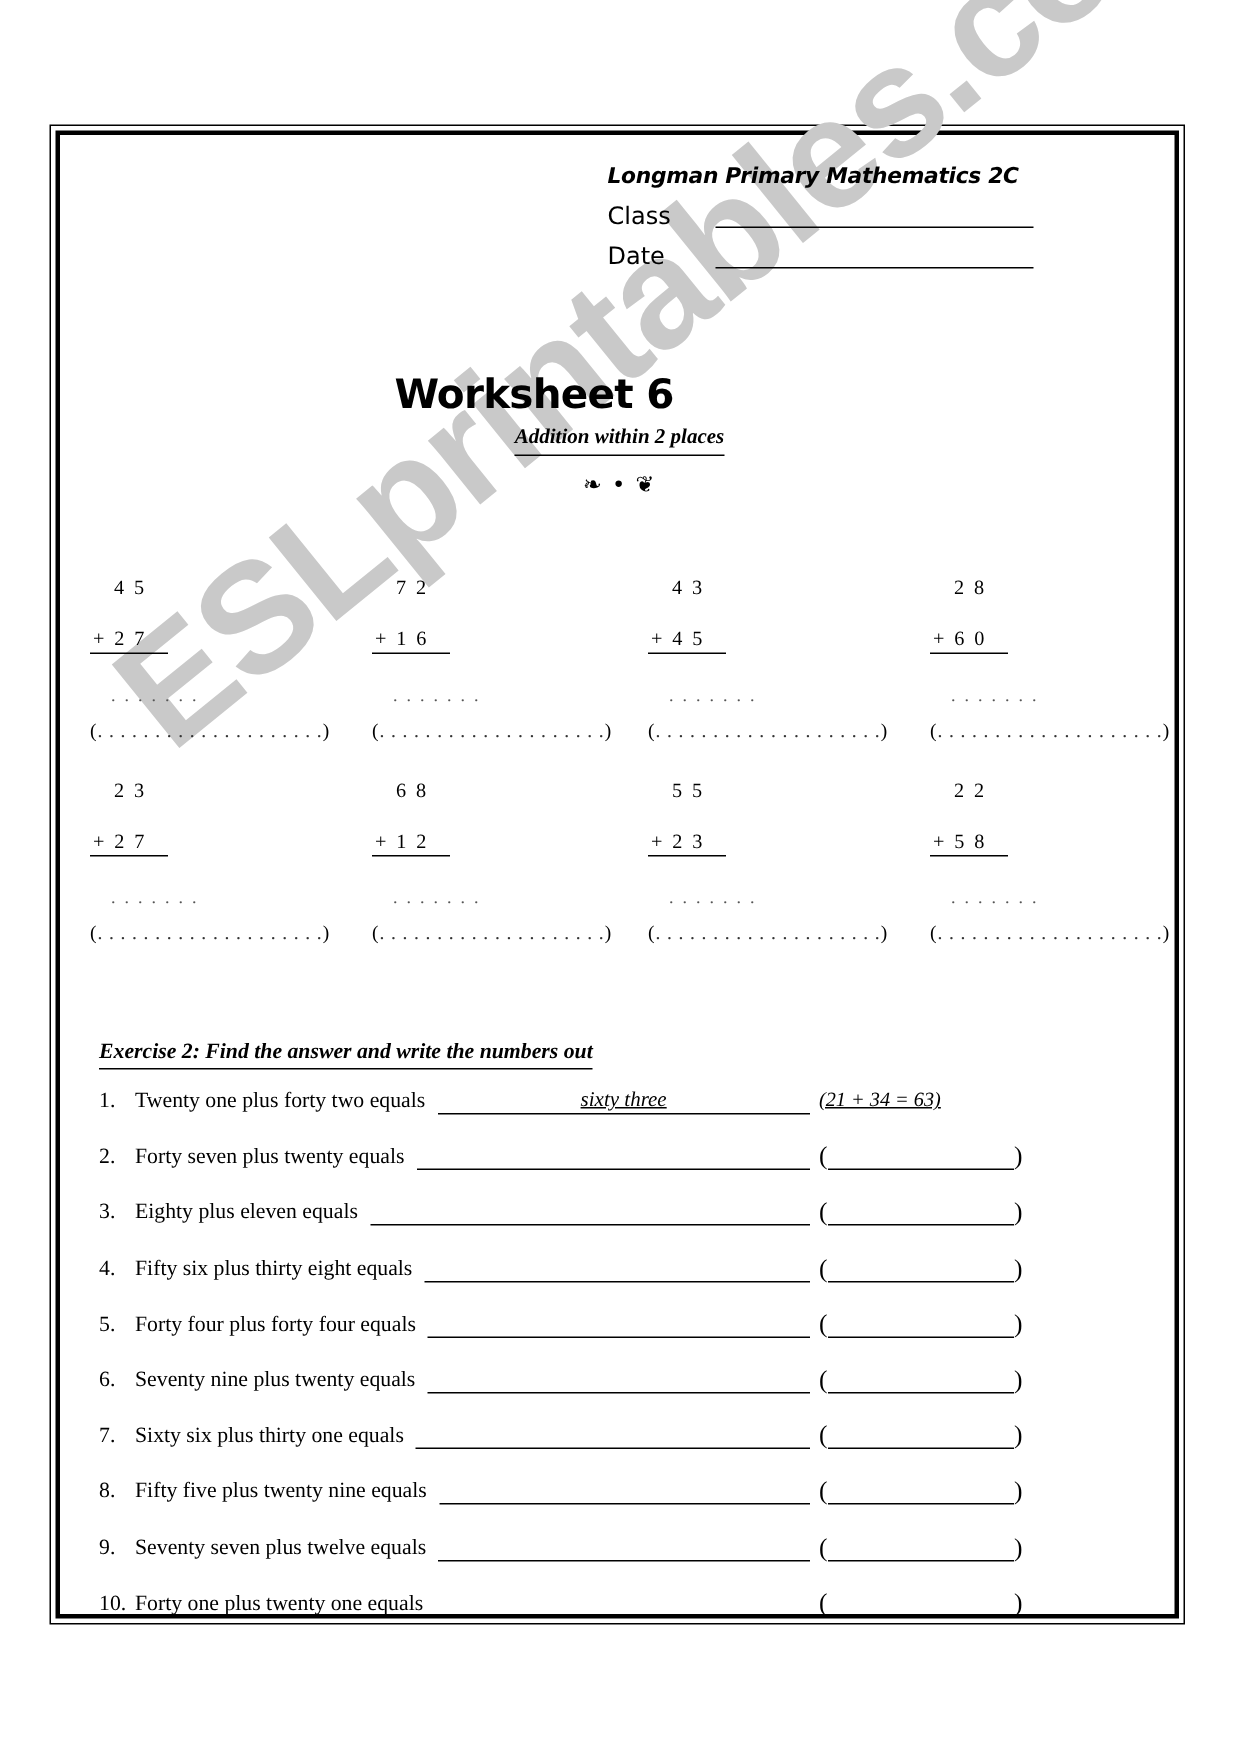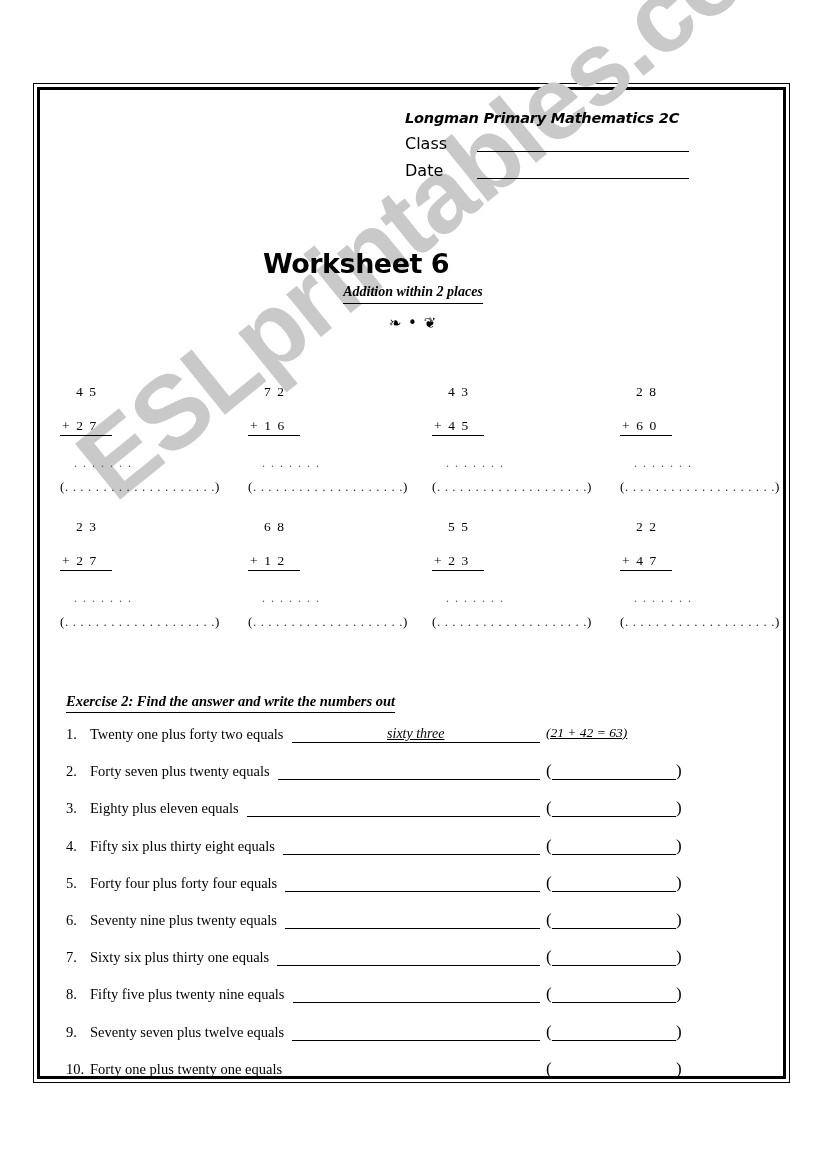--- a/index.html
+++ b/index.html
@@ -353,37 +353,37 @@
           <div class="sum-paren"><b>(</b><span>. . . . . . . . . . . . . . . . . . . .</span><b>)</b></div>
         </div>
         <div class="sum-cell c2">
           <div class="sum-top">5 5</div>
           <div><span class="sum-bottom">+  2 3</span></div>
           <div class="sum-dots">. . . . . . .</div>
           <div class="sum-paren"><b>(</b><span>. . . . . . . . . . . . . . . . . . . .</span><b>)</b></div>
         </div>
         <div class="sum-cell c3">
           <div class="sum-top">2 2</div>
-          <div><span class="sum-bottom">+ 4 7</span></div>
+          <div><span class="sum-bottom">+ 5 8</span></div>
           <div class="sum-dots">. . . . . . .</div>
           <div class="sum-paren"><b>(</b><span>. . . . . . . . . . . . . . . . . . . .</span><b>)</b></div>
         </div>
       </div>
     </div>
 
   <div class="exercise-heading" id="exercise2-heading">Exercise 2: Find the answer and write the numbers out</div>
 
   <div id="ex2-list">
       <div class="q-row">
         <span class="q-num">1.</span>
         <span class="q-text">Twenty one plus forty two equals</span>
         <span class="q-answer-rule" style="left: 291.5px; width: 248.5px;"></span>
         <span class="q-answer-value" style="left: 415.75px; transform: translateX(-50%);">sixty three</span>
         <span class="q-paren" style="left: 546px; width: 136px;">
-          <span class="q-paren-text" style="left: 0px; text-decoration: underline;">(21 + 42 = 63)</span>
+          <span class="q-paren-text" style="left: 0px; text-decoration: underline;">(21 + 34 = 63)</span>
         </span>
       </div>
       <div class="q-row">
         <span class="q-num">2.</span>
         <span class="q-text">Forty seven plus twenty equals</span>
         <span class="q-answer-rule" style="left: 277.625px; width: 262.375px;"></span>
         <span class="q-paren" style="left: 546px; width: 136px;">
           <span class="pl" style="left: 0px;">(</span>
           <span class="pr" style="left: 130px;">)</span>
           <span class="bar" style="left: 6px; width: 124px;"></span>

